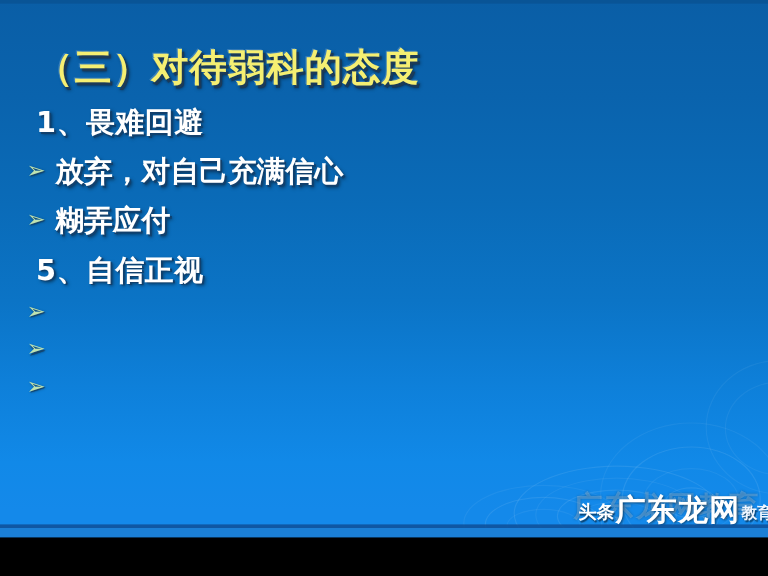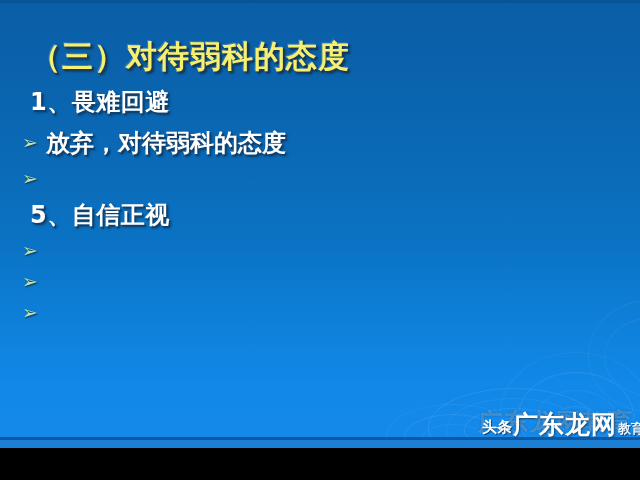--- a/index.html
+++ b/index.html
@@ -179,25 +179,26 @@
   <div class="title">（三）对待弱科的态度</div>
 
   <div class="body-list">
 
     <div class="line num">
       <span class="ltext">1、畏难回避</span>
     </div>
 
     <div class="line bul">
       <span class="bullet">➢</span>
-      <span class="ltext">放弃，对待弱科的态度</span>
-    </div>
-
-    <div class="line bul">
-      <span class="bullet">➢</span>
+      <span class="ltext">放弃，对自己充满信心</span>
+    </div>
+
+    <div class="line bul">
+      <span class="bullet">➢</span>
+      <span class="ltext">糊弄应付</span>
     </div>
 
     <div class="line num">
       <span class="ltext">5、自信正视</span>
     </div>
 
     <div class="line bul">
       <span class="bullet">➢</span>
     </div>
 

